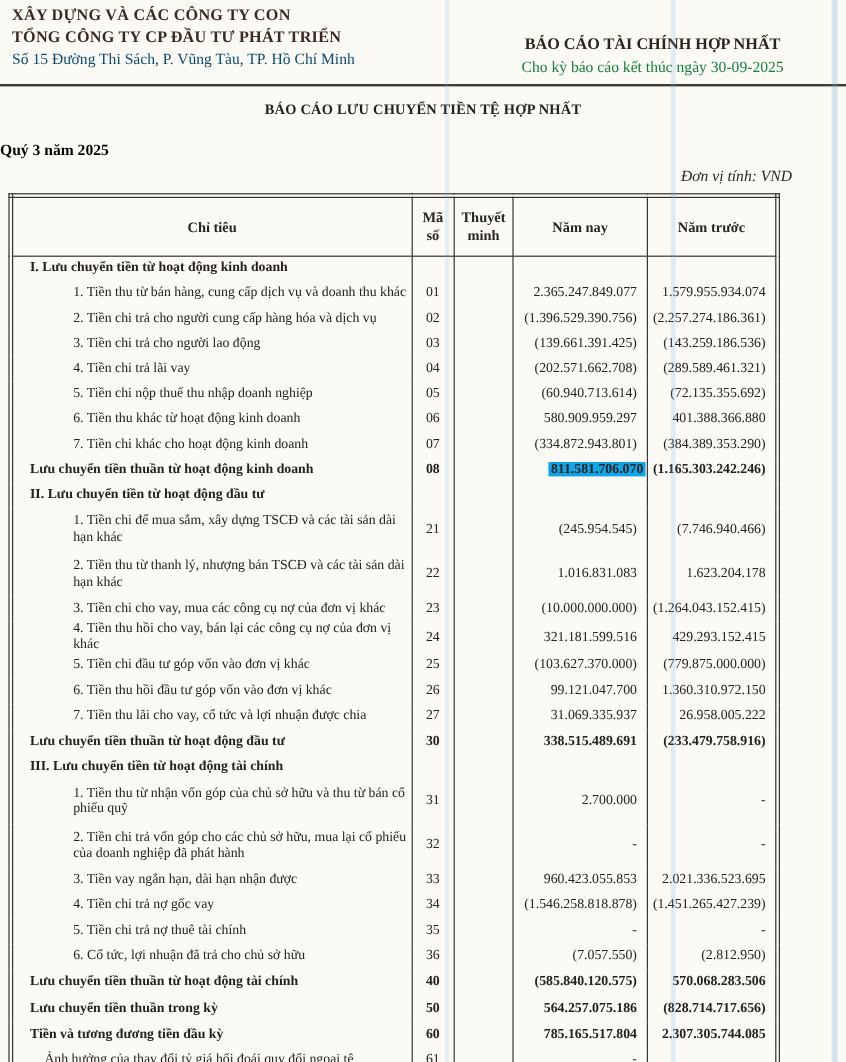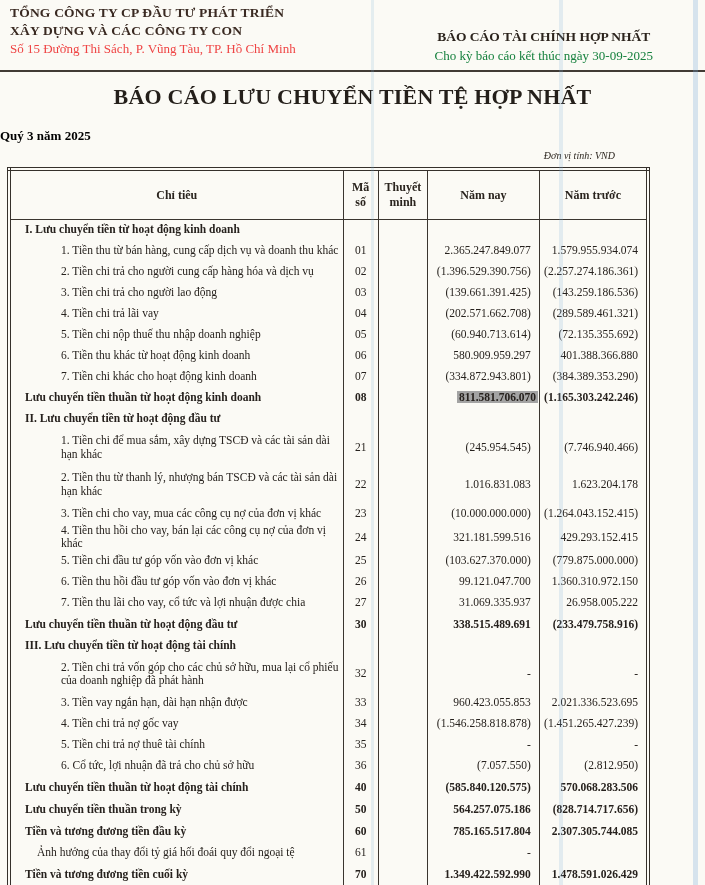--- a/index.html
+++ b/index.html
@@ -13,29 +13,29 @@
   }
   
   .streak{position:absolute;top:0;bottom:0;pointer-events:none;}
   .streak.s1{left:371px;width:3px;background:rgba(130,175,215,0.18);}
   .streak.s2{left:559px;width:4px;background:rgba(130,175,215,0.20);}
   .streak.s3{left:693px;width:5px;background:rgba(120,170,215,0.28);}
 
   .letterhead{display:flex;justify-content:space-between;padding:4px 0 0 10px;}
   .lh-left{line-height:1.35;}
   .lh-left .b{font-weight:bold;font-size:13.5px;color:#3a2a22;letter-spacing:.2px;}
-  .lh-left .addr{font-size:13px;color:#ef4444;}
+  .lh-left .addr{font-size:13px;color:#0c4a6e;}
   .lh-right{text-align:center;margin:24px 52px 0 0;line-height:1.4;}
   .lh-right .b{font-weight:bold;font-size:13.5px;color:#2c241d;}
   .lh-right .sub{font-size:13px;color:#15803d;}
   .rule{border:none;border-top:2.5px solid #413b35;margin:5px 0 0 0;}
 
-  .title{ text-align:center;font-weight:bold;font-size:22px;margin-top:12px;letter-spacing:.2px;color:#241f1a;}
+  .title{ text-align:center;font-weight:bold;font-size:12px;margin-top:12px;letter-spacing:.2px;color:#241f1a;}
   .subtitle{text-align:left;font-weight:bold;font-size:13px;margin-top:18px;color:#000000;}
-  .unit{text-align:right;padding-right:90px;font-style:italic;font-size:10px;margin-top:6px;color:#2c261f;}
+  .unit{text-align:right;padding-right:45px;font-style:italic;font-size:13px;margin-top:6px;color:#2c261f;}
 
   .table-wrap{margin:6px 0 0 7px;width:643px;}
   table{border-collapse:collapse;width:643px;border:4px double #35302b;table-layout:fixed;}
   col.c-label{width:332px;}
   col.c-code{width:35px;}
   col.c-note{width:49px;}
   col.c-cur{width:111px;}
   col.c-pri{width:108px;}
   th{
     border-right:1.5px solid #3a352f;border-bottom:1.6px solid #3a352f;
@@ -51,33 +51,33 @@
   td:last-child{border-right:none;}
   td.label{padding-left:50px;padding-right:4px;text-align:left;}
   td.code{text-align:center;}
   td.num{text-align:right;padding-right:8px;}
   tr.item td{height:21px;}
   tr.tall td{height:37px;}
   tr.section td{height:20px;}
   tr.section td.label,tr.total td.label{font-weight:bold;padding-left:14px;}
   tr.total td{font-weight:bold;height:22px;}
   tr.flush td.label{padding-left:26px;}
-  .hl{background:#a3a3a3;padding:0 2px;margin-left:29px;}
+  .hl{background:#0ea5e9;padding:0 2px;margin-left:29px;}
 </style>
 </head>
 <body>
 
 <div class="streak s1"></div>
 <div class="streak s2"></div>
 <div class="streak s3"></div>
 
 <div class="letterhead">
   <div class="lh-left">
+    <div class="b">XÂY DỰNG VÀ CÁC CÔNG TY CON</div>
     <div class="b">TỔNG CÔNG TY CP ĐẦU TƯ PHÁT TRIỂN</div>
-    <div class="b">XÂY DỰNG VÀ CÁC CÔNG TY CON</div>
     <div class="addr">Số 15 Đường Thi Sách, P. Vũng Tàu, TP. Hồ Chí Minh</div>
   </div>
   <div class="lh-right">
     <div class="b">BÁO CÁO TÀI CHÍNH HỢP NHẤT</div>
     <div class="sub">Cho kỳ báo cáo kết thúc ngày 30-09-2025</div>
   </div>
 </div>
 <hr class="rule">
 
 <div class="title">BÁO CÁO LƯU CHUYỂN TIỀN TỆ HỢP NHẤT</div>
@@ -230,20 +230,27 @@
     <td class="num">(233.479.758.916)</td>
   </tr>
         <tr class="section">
     <td class="label">III. Lưu chuyển tiền từ hoạt động tài chính</td>
     <td class="code"></td>
     <td class="note"></td>
     <td class="num"></td>
     <td class="num"></td>
   </tr>
         <tr class="item tall">
+    <td class="label">1.  Tiền thu từ nhận vốn góp của chủ sở hữu và thu từ bán cổ phiếu quỹ</td>
+    <td class="code">31</td>
+    <td class="note"></td>
+    <td class="num">2.700.000</td>
+    <td class="num">-</td>
+  </tr>
+        <tr class="item tall">
     <td class="label">2.  Tiền chi trả vốn góp cho các chủ sở hữu, mua lại cổ phiếu của doanh nghiệp đã phát hành</td>
     <td class="code">32</td>
     <td class="note"></td>
     <td class="num">-</td>
     <td class="num">-</td>
   </tr>
         <tr class="item">
     <td class="label">3.  Tiền vay ngắn hạn, dài hạn nhận được</td>
     <td class="code">33</td>
     <td class="note"></td>

